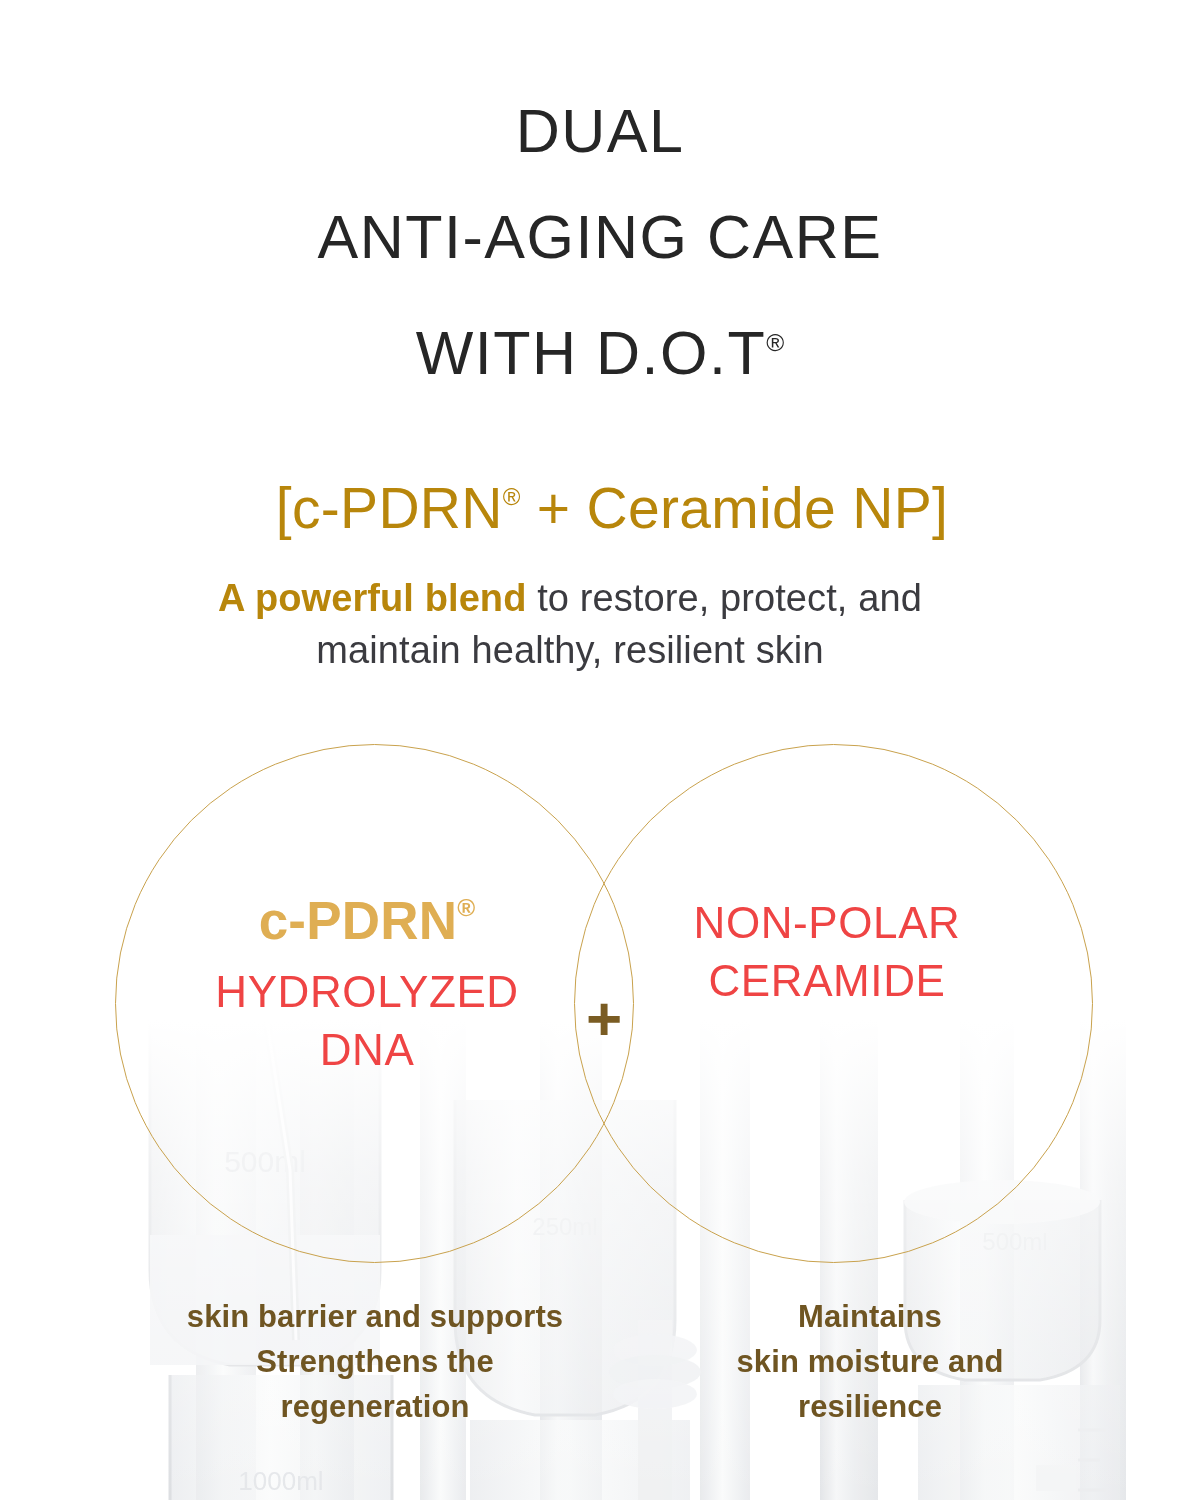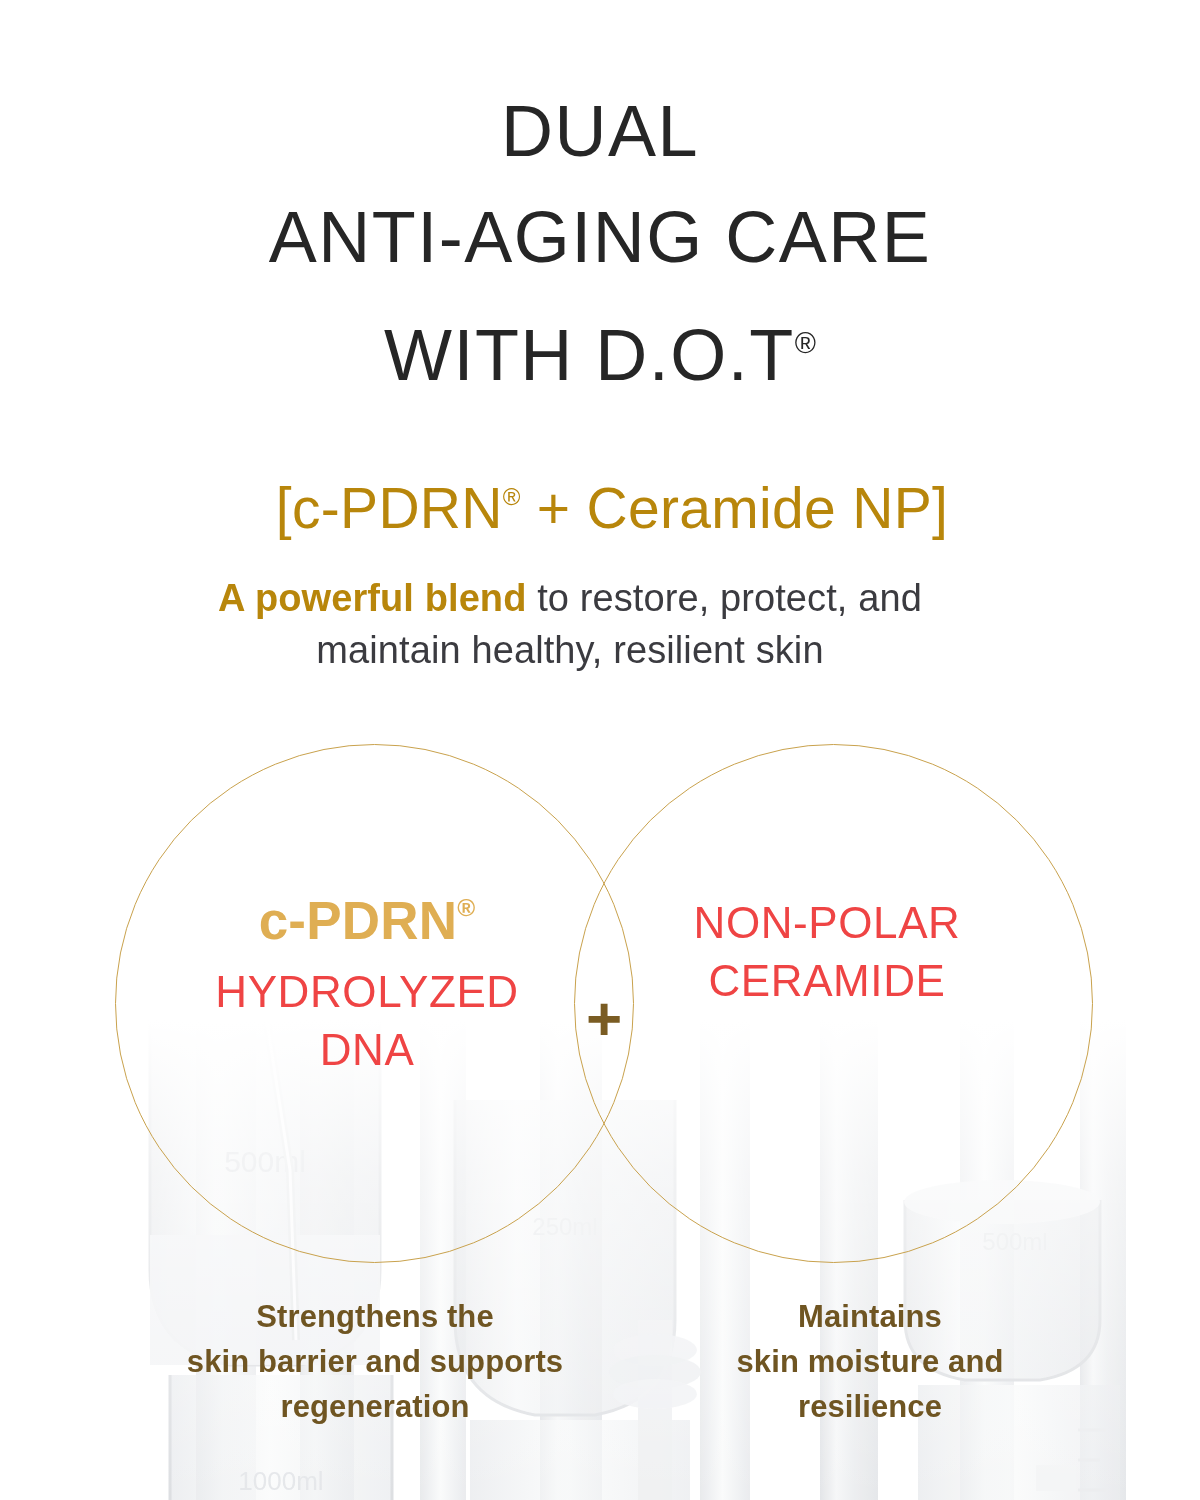--- a/index.html
+++ b/index.html
@@ -29,21 +29,21 @@
 
   
   #headline-block {
     position:absolute;
     left:0; top:78px;
     width:1200px;
     text-align:center;
     z-index:3;
   }
   .headline-line {
-    font-size:72px;
+    font-size:61px;
     line-height:106px;
     font-weight:300;
     letter-spacing:1.5px;
     color:#262626;
     white-space:nowrap;
   }
   .headline-line .reg {
     font-size:0.40em;
     vertical-align:0.95em;
     letter-spacing:0;
@@ -270,22 +270,22 @@
 
   <div class="venn-text" id="venn-text-right">
     <div class="venn-definition">
       <span class="vd-line">NON-POLAR</span>
       <span class="vd-line">CERAMIDE</span>
     </div>
   </div>
 </div>
 
 <div class="benefit" id="benefit-left">
+  <span class="b-line">skin barrier and supports</span>
   <span class="b-line">Strengthens the</span>
-  <span class="b-line">skin barrier and supports</span>
   <span class="b-line">regeneration</span>
 </div>
 
 <div class="benefit" id="benefit-right">
   <span class="b-line">Maintains</span>
   <span class="b-line">skin moisture and</span>
   <span class="b-line">resilience</span>
 </div>
 
 </body></html>

